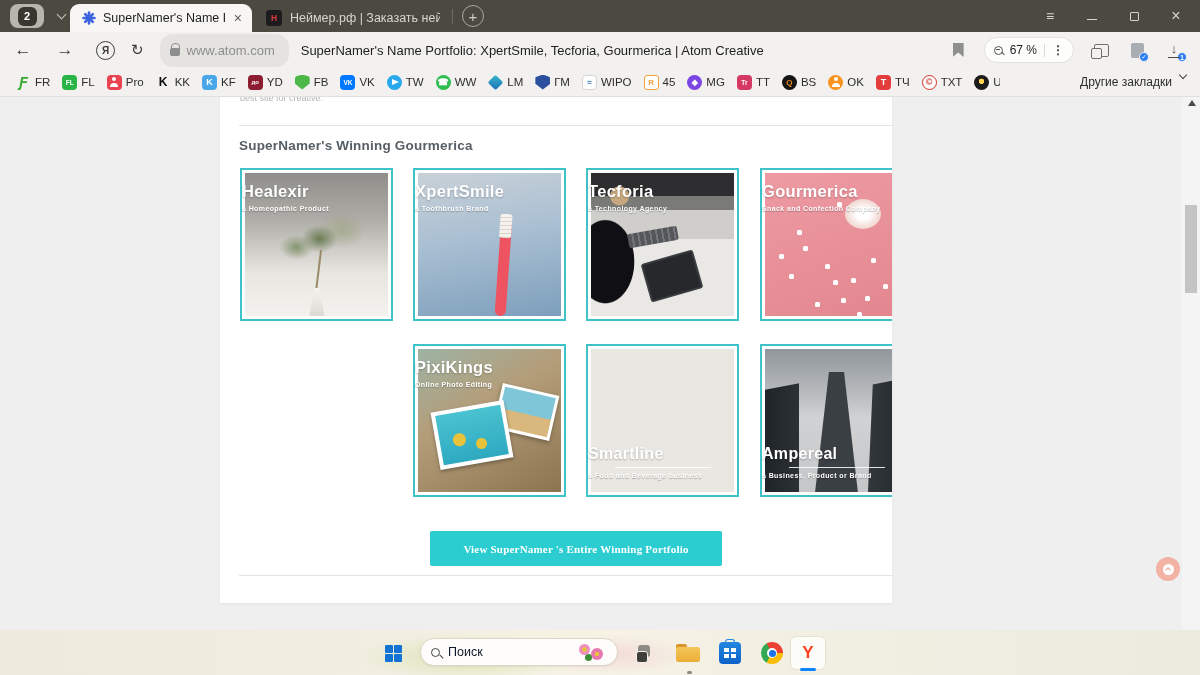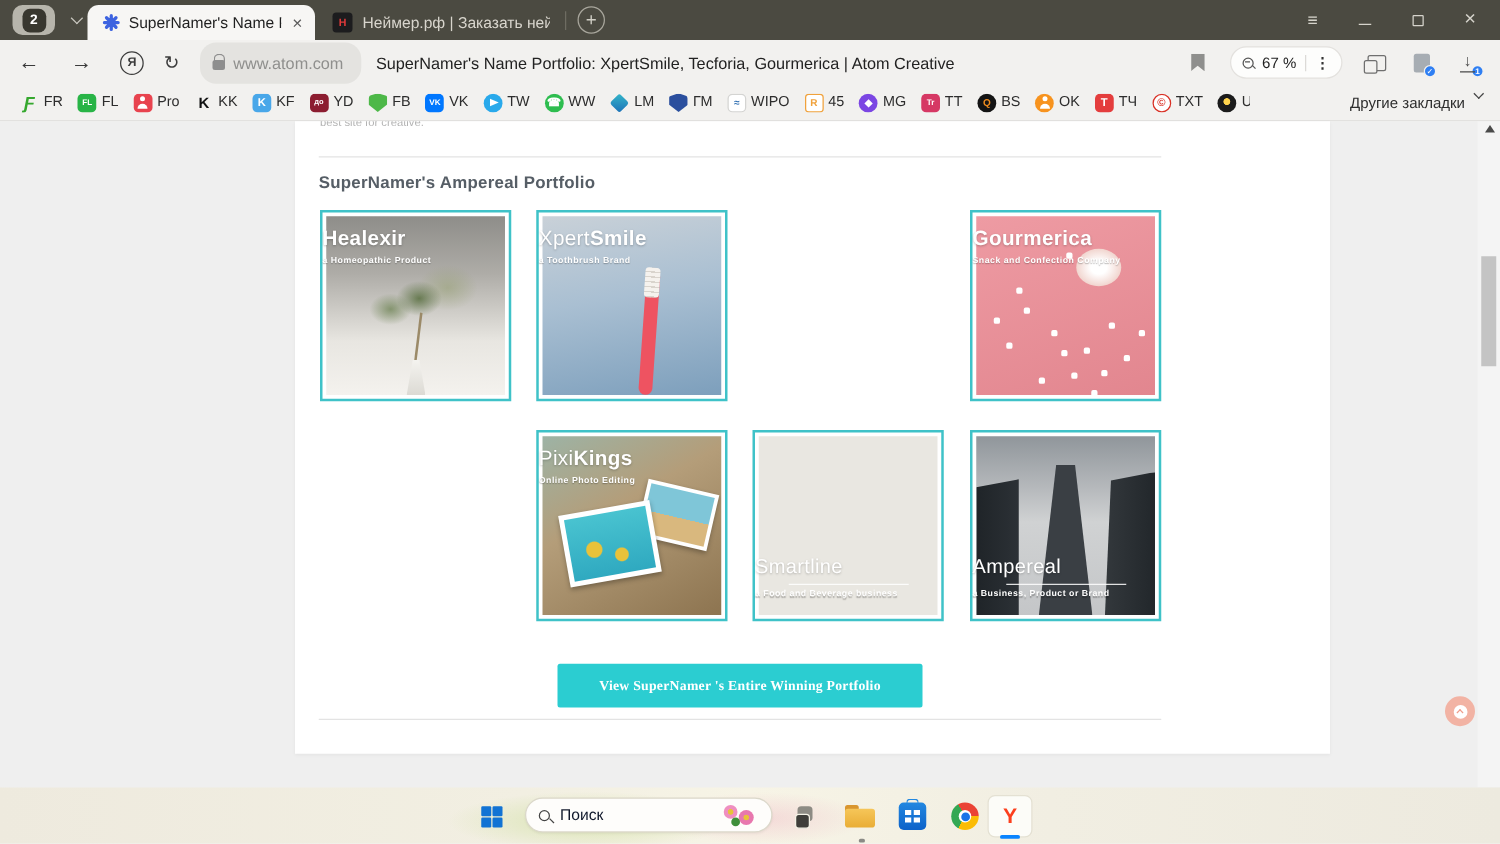--- a/index.html
+++ b/index.html
@@ -88,35 +88,35 @@
   .b17 .bi::after{content:"";position:absolute;bottom:2.5px;left:3.5px;width:8px;height:4px;border-radius:4px 4px 0 0;background:#fff}
   .b18 .bi{background:#e43d3d;font-size:9px}
   .b19 .bi{background:#fff;border:1.5px solid #d93025;color:#d93025;border-radius:50%;font-size:9px}
   .b20 .bi{background:radial-gradient(circle 2.5px at 50% 42%,#ffd34d 0 2.5px,#1b1b1b 3px);border-radius:50%}
   .bmright{position:absolute;right:14px;display:flex;align-items:flex-start;gap:8px}
   .bmright .bl{font-size:12px;color:#2d2d2d}
   .chev-dk{width:6px;height:6px;border-right:1.5px solid #444;border-bottom:1.5px solid #444;transform:rotate(45deg);margin-top:-3px}
 
   
   .pagearea{position:absolute;left:0;top:97px;width:1200px;height:533px;background:#efefef}
-  .content{position:absolute;left:236px;top:0;width:828px;height:506px;background:#fff;overflow:hidden;box-shadow:0 1px 3px rgba(0,0,0,.05)}
+  .content{position:absolute;left:220px;top:0;width:672px;height:506px;background:#fff;overflow:hidden;box-shadow:0 1px 3px rgba(0,0,0,.05)}
   .topcap{position:absolute;left:20px;top:-4px;font-size:9px;color:#b3b3b3}
   .rule{position:absolute;left:19px;width:674px;border-top:1px solid #e3e3e3}
   .r1{top:28px}.r2{top:478px}
   .heading{position:absolute;left:19px;top:41px;font-size:13.5px;font-weight:bold;color:#565e66;letter-spacing:.2px}
 
   .card{position:absolute;width:153px;height:153px;border:2px solid #3fc2c8;background:#fff;padding:1px}
   .cR1{top:71px}.cR2{top:247px}
   .cx1{left:20px}.cx2{left:193px}.cx3{left:366px}.cx4{left:540px}
   .card-img{position:absolute;inset:3px;overflow:hidden}
   .cap{position:absolute;left:0;right:0;text-align:left;z-index:5}
   .cap.top{top:12px}
   .cap.bot{bottom:16px}
   .ct{color:#fff;font-size:16.5px;letter-spacing:.3px;text-shadow:0 1px 2px rgba(0,0,0,.25)}
-  .ct .tl{font-weight:400}
+  .ct .tl{font-weight:700}
   .ct .tb{font-weight:bold}
   .cap.bot .ct{font-weight:300;font-size:16px}
   .cap.bot .ct::after{content:"";display:block;width:96px;margin:4px auto 0;border-top:1px solid rgba(255,255,255,.85)}
   .cs{color:#fff;font-size:7px;font-weight:600;letter-spacing:.4px;margin-top:4px;text-shadow:0 1px 1px rgba(0,0,0,.3)}
 
   
   .hx{background:
     radial-gradient(ellipse 26px 20px at 52% 46%,rgba(94,115,70,.9),rgba(94,115,70,0) 70%),
     radial-gradient(ellipse 34px 26px at 68% 40%,rgba(150,160,115,.55),transparent 70%),
     radial-gradient(ellipse 24px 18px at 36% 52%,rgba(108,130,82,.75),transparent 70%),
@@ -377,21 +377,21 @@
     <div class="bmright">
       <span class="bl">Другие закладки</span>
       <span class="chev-dk"></span>
     </div>
   </div>
 
   <div class="pagearea">
     <div class="content">
       <div class="topcap">best site for creative.</div>
       <div class="rule r1"></div>
-      <div class="heading">SuperNamer's Ampereal Portfolio</div>
+      <div class="heading">SuperNamer's Winning Gourmerica</div>
 
       <div class="card cR1 cx1">
         <div class="card-img hx">
           <span class="hx-stem"></span>
           <span class="hx-vase"></span>
         </div>
         <div class="cap top">
             <div class="ct"><span class="tl"></span><span class="tb">Healexir</span></div>
             <div class="cs">a Homeopathic Product</div>
           </div>
@@ -400,20 +400,30 @@
       <div class="card cR1 cx2">
         <div class="card-img xs">
           <span class="xs-brush"></span>
         </div>
         <div class="cap top">
             <div class="ct"><span class="tl">Xpert</span><span class="tb">Smile</span></div>
             <div class="cs">a Toothbrush Brand</div>
           </div>
       </div>
 
+      <div class="card cR1 cx3">
+        <div class="card-img tf">
+          <span class="tf-kbd"></span>
+          <span class="tf-tab"></span>
+        </div>
+        <div class="cap top">
+            <div class="ct"><span class="tl"></span><span class="tb">Tecforia</span></div>
+            <div class="cs">a Technology Agency</div>
+          </div>
+      </div>
 
       <div class="card cR1 cx4">
         <div class="card-img gm">
           <span class="gm-bowl"></span>
           <span class="gm-mm"></span>
         </div>
         <div class="cap top">
             <div class="ct"><span class="tl"></span><span class="tb">Gourmerica</span></div>
             <div class="cs">Snack and Confection Company</div>
           </div>

